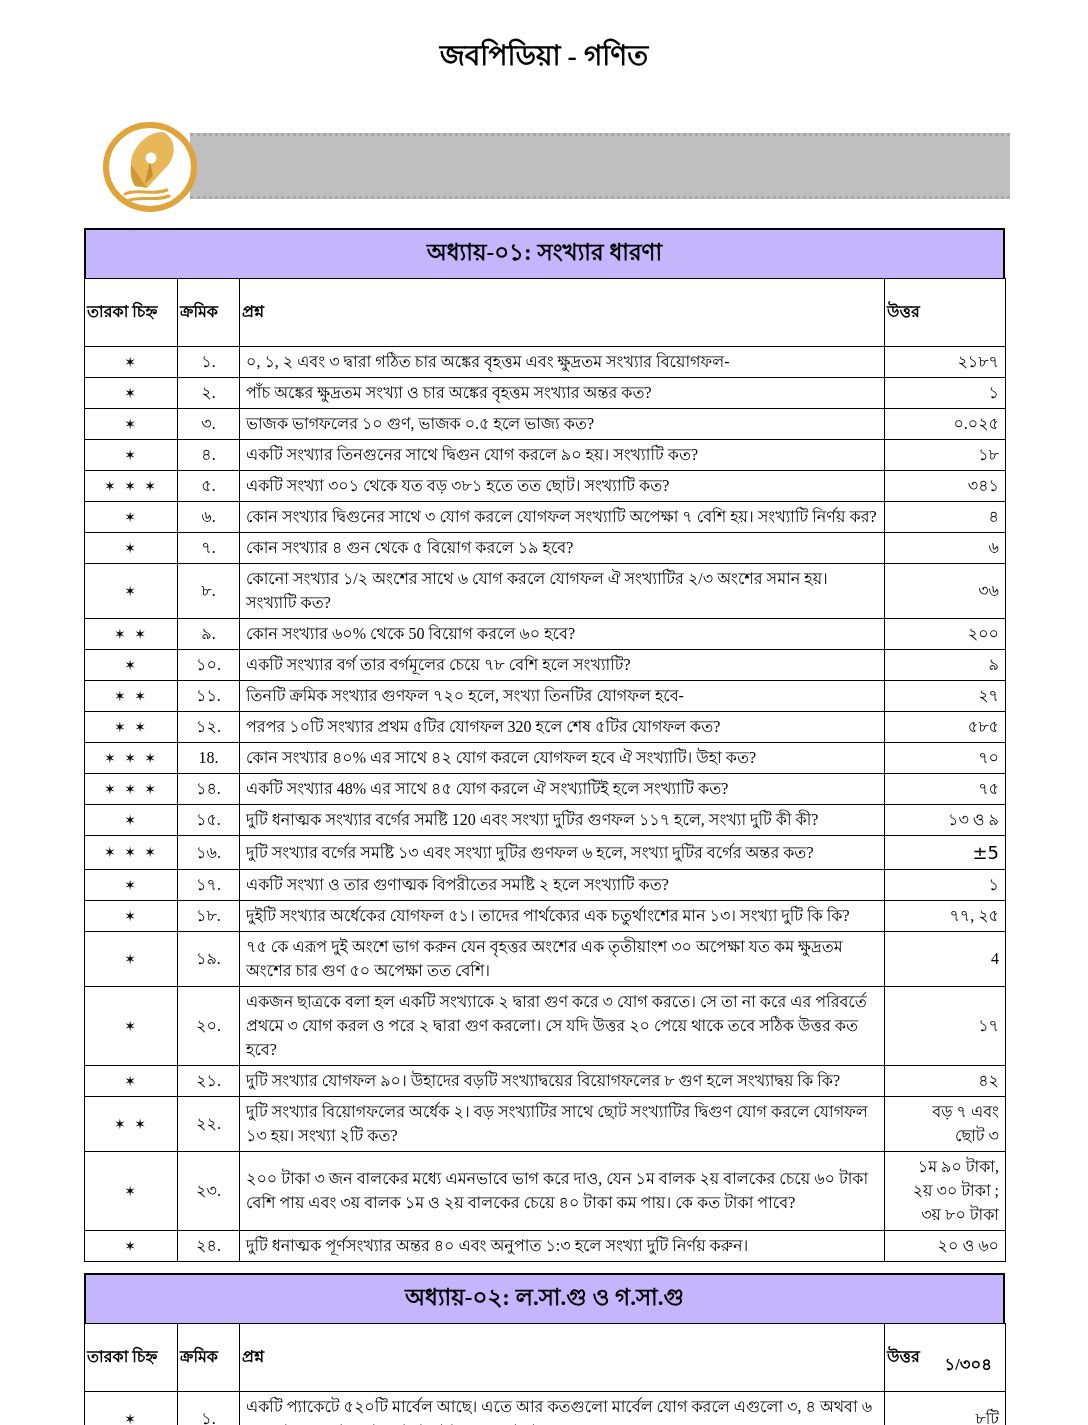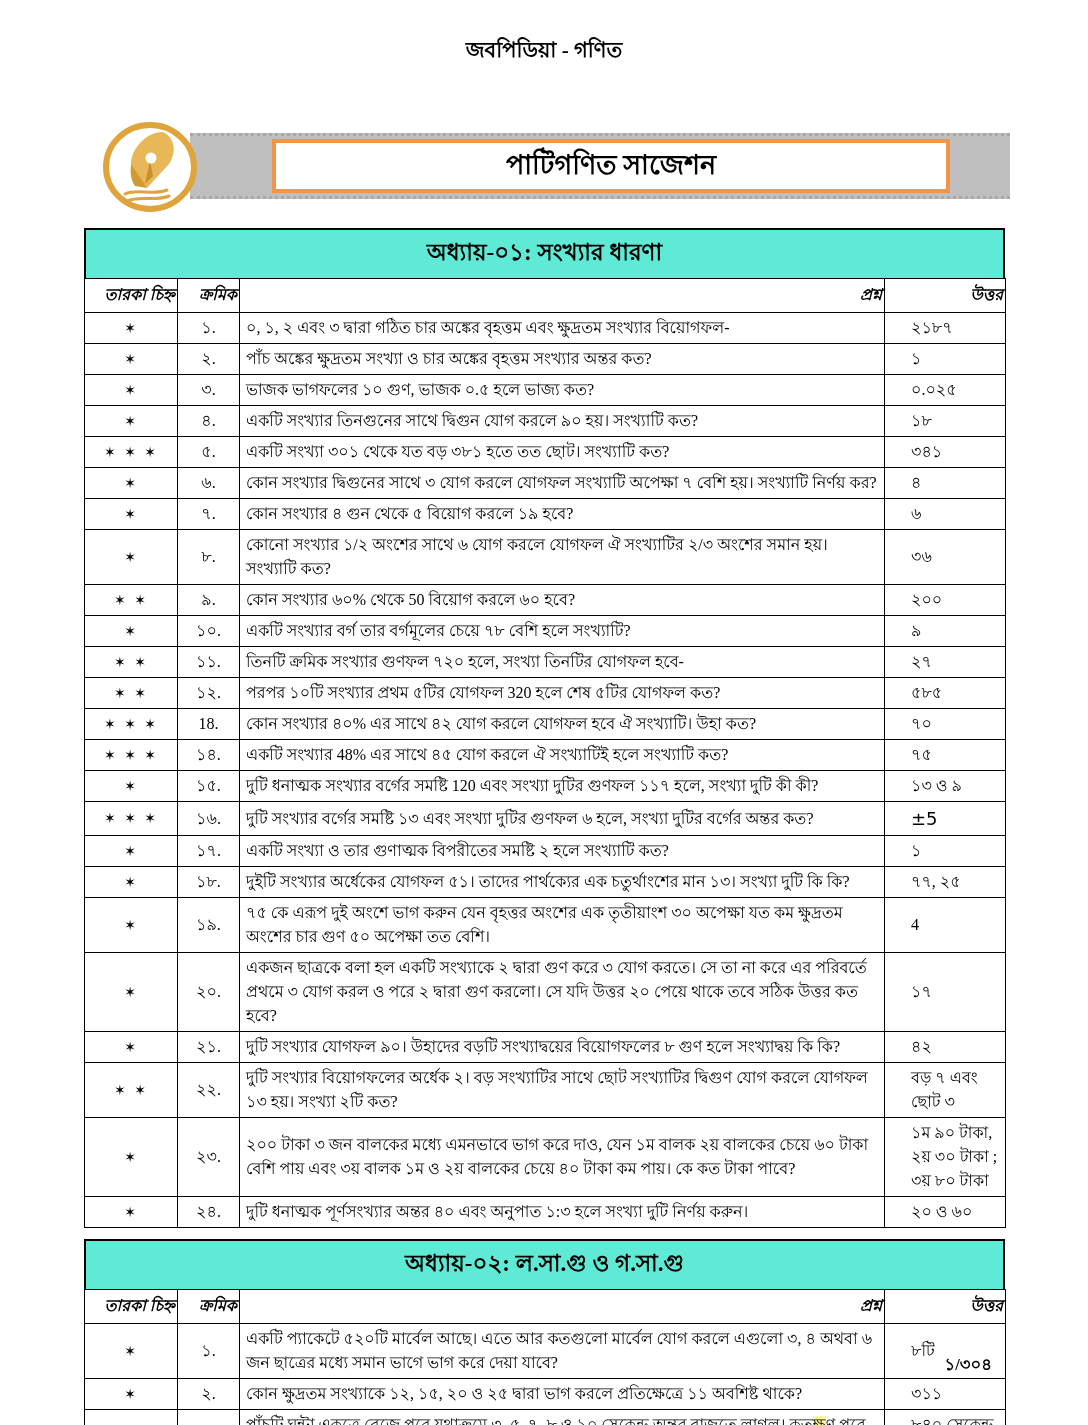--- a/index.html
+++ b/index.html
@@ -1,21 +1,21 @@
 <!DOCTYPE html>
 <html><head>
 <meta charset="utf-8">
 <style>
   * { box-sizing: border-box; margin: 0; padding: 0; }
   html, body { width: 1088px; height: 1425px; background: #fff; overflow: hidden; }
   body { font-family: "Liberation Serif", "DejaVu Serif", serif; color: #000; position: relative; }
 
   .page-header {
     position: absolute; top: 34px; left: 0; width: 100%;
-    text-align: center; font-size: 21px; font-weight: bold;
+    text-align: center; font-size: 28px; font-weight: bold;
   }
 
   
   .banner { position: absolute; top: 122px; left: 0; width: 100%; height: 92px; }
   .banner-bar {
     position: absolute; left: 190px; top: 11px; width: 820px; height: 66px;
     background: #bfbfbf;
     border-top: 3px dotted #a8a8a8; border-bottom: 3px dotted #a8a8a8;
   }
   .banner-box {
@@ -24,35 +24,35 @@
     display: flex; align-items: center; justify-content: center;
     font-size: 27px; font-weight: bold;
   }
   .logo { position: absolute; left: 101px; top: 0; width: 98px; height: 90px; }
 
   
   .content { position: absolute; top: 228px; left: 84px; width: 921px; }
   .tbl-block { margin-bottom: 11px; }
   .chapter {
     border: 2px solid #000; border-bottom: none;
-    background: #5eead4; text-align: center;
+    background: #c4b5fd; text-align: center;
     font-size: 23px; font-weight: bold; padding: 4px 0 5px 0;
   }
   table { border-collapse: collapse; width: 100%; table-layout: fixed; }
   th, td { border: 1.6px solid #000; vertical-align: middle; }
-  th { font-size: 16px; font-weight: bold; text-align: right; padding: 3px 2px; font-style: italic; }
+  th { font-size: 16px; font-weight: bold; text-align: left; padding: 20px 2px; }
   td { font-size: 16px; line-height: 1.5; padding: 3px 6px; }
   col.c-star { width: 93px; }
   col.c-serial { width: 62px; }
   col.c-q { width: 645px; }
   col.c-a { width: 121px; }
   td.star { text-align: center; font-size: 14px; letter-spacing: 2px; white-space: nowrap;
             font-family: "DejaVu Sans", sans-serif; }
   td.serial { text-align: center; }
-  td.answer { padding-left: 26px; }
+  td.answer { padding-left: 26px; text-align: right; }
   .latin-ans { font-family: "DejaVu Sans", "Liberation Sans", sans-serif; font-size: 18px; }
   .hl { background: #fdf79e; }
 
   
   .footer { position: absolute; top: 1352px; left: 0; width: 100%; height: 30px; }
   .footer-text {
     position: absolute; left: 0; width: 100%; text-align: center;
     font-size: 16.5px; font-weight: bold;
   }
   .page-number {
@@ -69,23 +69,20 @@
   <div class="banner-bar"></div>
   <svg class="logo" viewBox="0 0 98 90">
     <ellipse cx="49" cy="45" rx="44" ry="42" fill="#ffffff" stroke="#dfa43c" stroke-width="6"></ellipse>
     <path d="M62 10 C74 16 76 30 68 42 L46 66 C40 58 34 52 30 42 C30 28 44 10 62 10 Z" fill="#e8b757"></path>
     <path d="M46 66 L30 42 C29 52 30 58 34 64 Z" fill="#d09a35"></path>
     <path d="M49 38 L44 62 L52 54 Z" fill="#c78f2e"></path>
     <circle cx="50" cy="36" r="5.5" fill="#ffffff"></circle>
     <path d="M24 72 C36 66 52 74 66 68" stroke="#dfa43c" stroke-width="3" fill="none" stroke-linecap="round"></path>
     <path d="M26 79 C40 73 54 80 68 74" stroke="#dfa43c" stroke-width="3" fill="none" stroke-linecap="round"></path>
   </svg>
-  <div class="banner-box">
-    <span>পাটিগণিত সাজেশন</span>
-  </div>
 </div>
 
 <div class="content">
 
   <div class="tbl-block">
     <div class="chapter">অধ্যায়-০১: সংখ্যার ধারণা</div>
     <table>
       <colgroup>
           <col class="c-star">
           <col class="c-serial">

